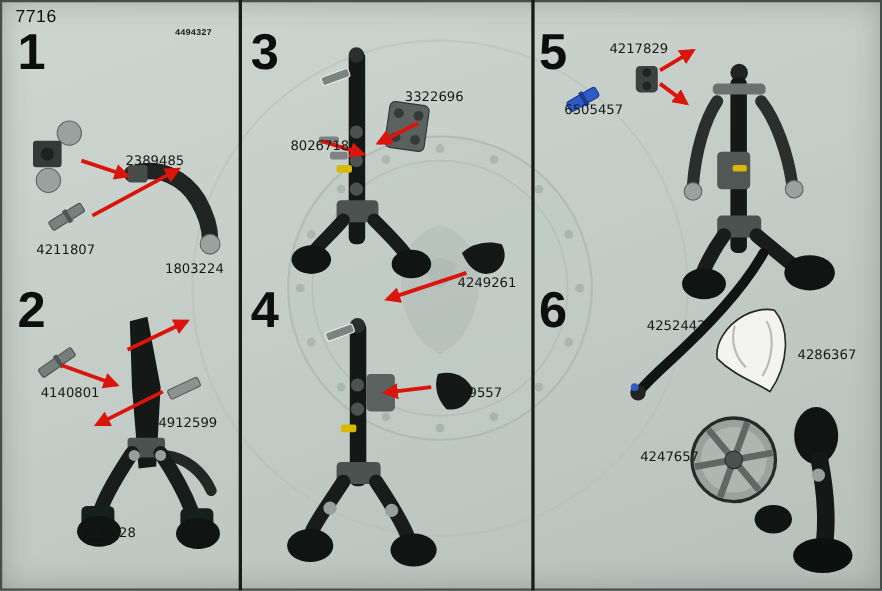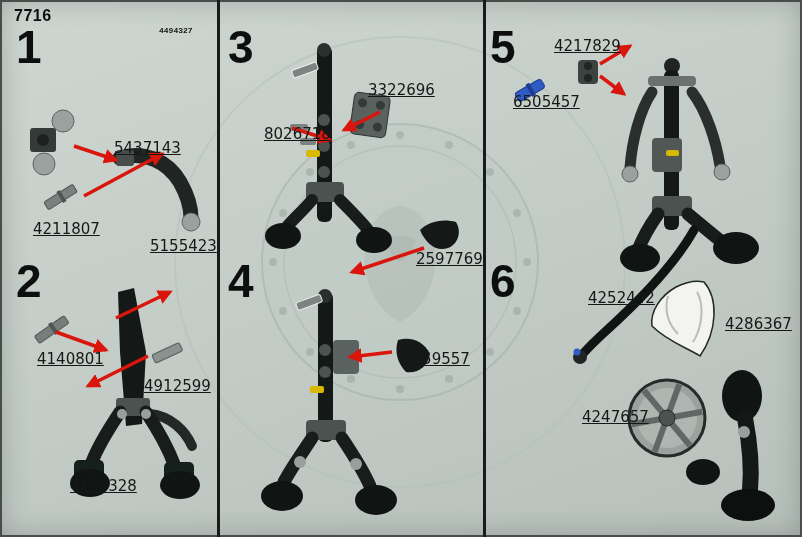--- a/index.html
+++ b/index.html
@@ -6,26 +6,26 @@
   .page{
     position:relative;width:802px;height:537px;overflow:hidden;
     background:linear-gradient(160deg,#ced6d1 0%,#c4cdc8 45%,#b7c0bb 100%);
     font-family:"DejaVu Sans",sans-serif;
     box-shadow:inset 0 0 0 2px #474d4a, inset 0 0 28px rgba(40,46,43,.28);
   }
   .divider{position:absolute;top:0;bottom:0;width:3px;background:#171b19;}
   .divider.d1{left:217px;}
   .divider.d2{left:483px;}
   .set-num{position:absolute;left:14px;top:7px;font-family:"Liberation Sans",sans-serif;
-    font-weight:bold;font-size:16px;color:#0d0f0e;letter-spacing:.5px;}
+    font-weight:normal;font-size:16px;color:#0d0f0e;letter-spacing:.5px;}
   .sheet-code{position:absolute;left:159px;top:26px;font-family:Liberation Mono, monospace;
     font-size:8px;font-weight:bold;color:#151816;}
   .step-num{position:absolute;font-family:"Liberation Sans",sans-serif;font-weight:bold;
     font-size:46px;line-height:1;color:#0d0f0e;}
-  .lbl{position:absolute;font-size:15px;color:#151816;white-space:nowrap;text-decoration:underline;}
+  .lbl{position:absolute;font-size:12px;color:#151816;white-space:nowrap;}
   svg.art{position:absolute;left:0;top:0;}
   .arrow{stroke:#d9150c;stroke-width:3.5;marker-end:url(#ah);}
 </style>
 </head>
 <body>
 
 <div class="page">
 
   <svg class="art" width="802" height="537" viewBox="0 0 802 537">
     <defs>
@@ -211,31 +211,31 @@
   <div class="set-num">7716</div>
   <div class="sheet-code">4494327</div>
 
   <div class="step-num" style="left:16px;top:24px">1</div>
   <div class="step-num" style="left:16px;top:258px">2</div>
   <div class="step-num" style="left:228px;top:24px">3</div>
   <div class="step-num" style="left:228px;top:258px">4</div>
   <div class="step-num" style="left:490px;top:24px">5</div>
   <div class="step-num" style="left:490px;top:258px">6</div>
 
-  <span class="lbl" style="left:114px;top:139px">5437143</span>
+  <span class="lbl" style="left:114px;top:139px">2389485</span>
   <span class="lbl" style="left:33px;top:220px">4211807</span>
-  <span class="lbl" style="left:150px;top:237px">5155423</span>
+  <span class="lbl" style="left:150px;top:237px">1803224</span>
 
   <span class="lbl" style="left:37px;top:350px">4140801</span>
   <span class="lbl" style="left:144px;top:377px">4912599</span>
   <span class="lbl" style="left:70px;top:477px">4119328</span>
 
   <span class="lbl" style="left:368px;top:81px">3322696</span>
   <span class="lbl" style="left:264px;top:125px">8026718</span>
-  <span class="lbl" style="left:416px;top:250px">2597769</span>
+  <span class="lbl" style="left:416px;top:250px">4249261</span>
 
   <span class="lbl" style="left:403px;top:350px">4859557</span>
 
   <span class="lbl" style="left:554px;top:37px">4217829</span>
   <span class="lbl" style="left:513px;top:93px">6505457</span>
 
   <span class="lbl" style="left:588px;top:289px">4252442</span>
   <span class="lbl" style="left:725px;top:315px">4286367</span>
   <span class="lbl" style="left:582px;top:408px">4247657</span>
 

